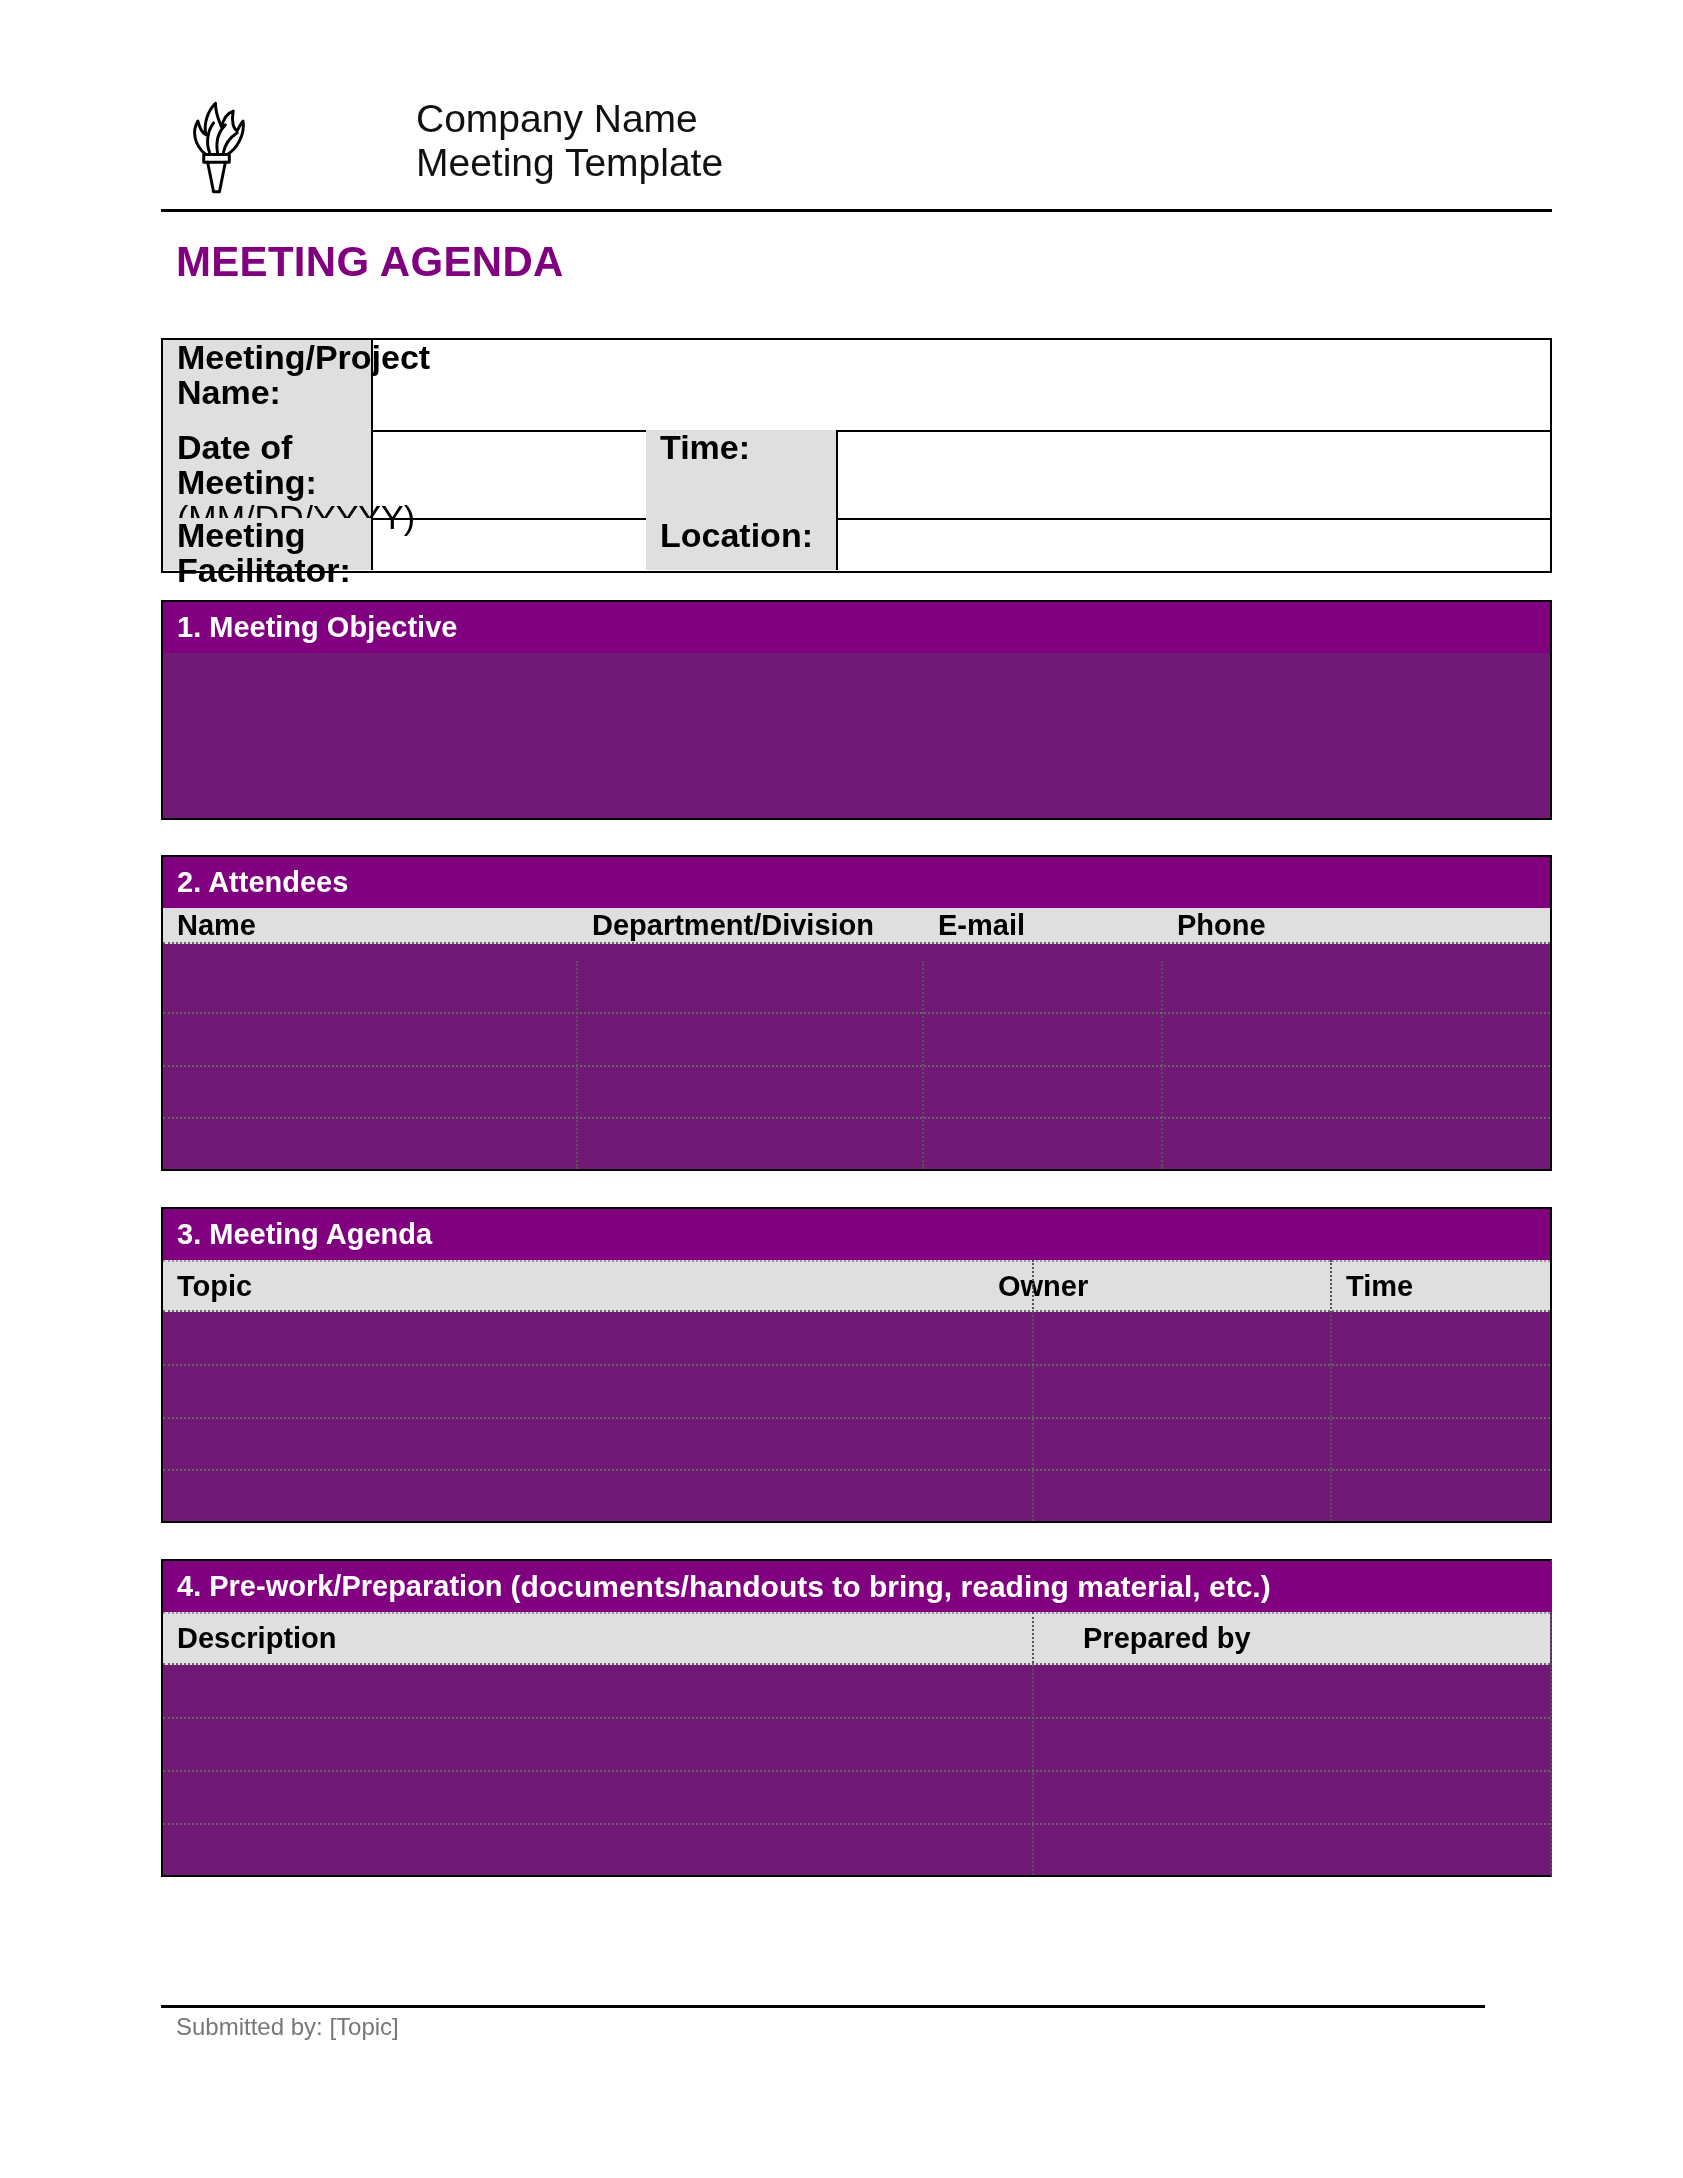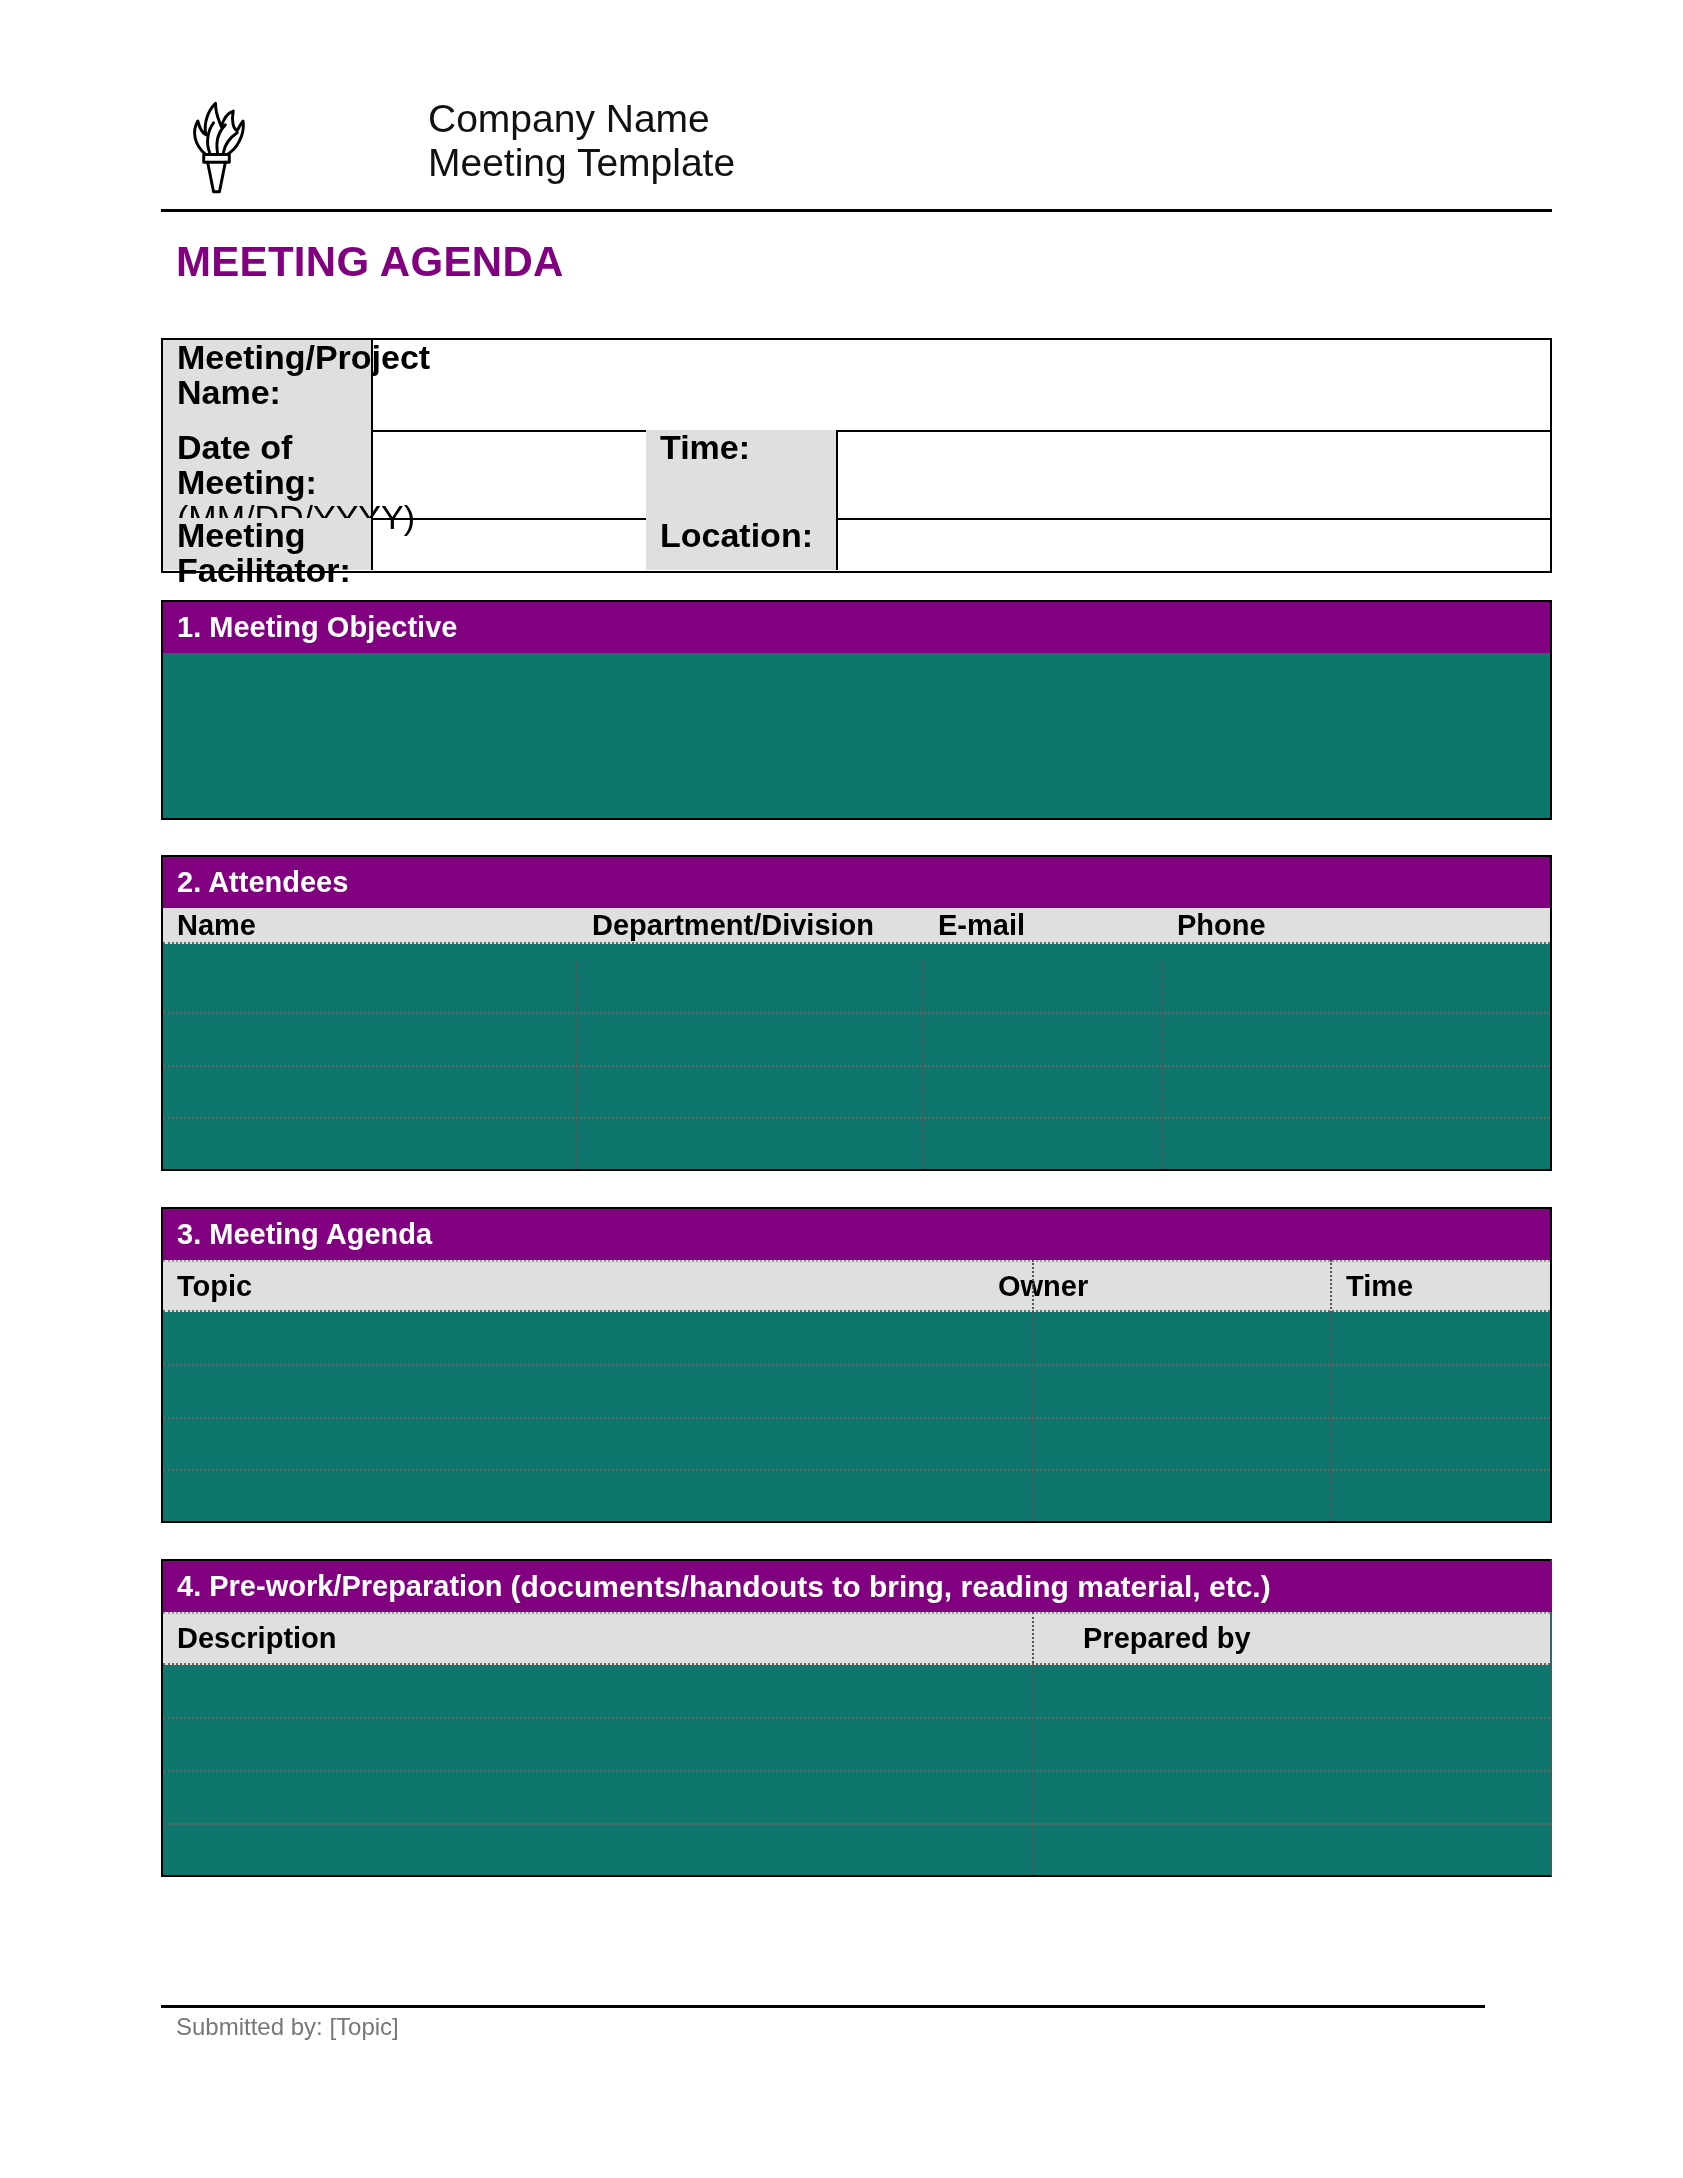--- a/index.html
+++ b/index.html
@@ -1,30 +1,30 @@
 <!DOCTYPE html>
 <html><head>
 <meta charset="utf-8">
 <style>
   html, body { margin:0; padding:0; background:#ffffff; }
   body { width:1683px; height:2178px; position:relative; font-family:"Liberation Sans", sans-serif; color:#000; overflow:hidden; }
   .abs { position:absolute; }
   .logo { left:186px; top:101px; width:61px; height:95px; }
-  .company { left:428px; top:97px; font-size:39px; line-height:44px; color:#111; }
+  .company { left:416px; top:97px; font-size:39px; line-height:44px; color:#111; }
   .hrule { position:absolute; background:#000; }
   .title { left:176px; top:238px; font-size:42px; font-weight:bold; color:#800080; letter-spacing:0.3px; }
 
   
   .info { position:absolute; left:161px; top:338px; width:1391px; height:235px; border:2px solid #000; box-sizing:border-box; }
   .cell { position:absolute; box-sizing:border-box; padding:0 14px; font-size:34px; font-weight:bold; line-height:35px; }
   .gray { background:#dfdfdf; }
   .cell .sub { font-weight:normal; }
 
   
-  .section { position:absolute; left:161px; width:1391px; border:2px solid #000; box-sizing:border-box; background:#0f766e; }
+  .section { position:absolute; left:161px; width:1391px; border:2px solid #000; box-sizing:border-box; background:#701a75; }
   .sec-head { position:absolute; left:0; right:0; top:0; background:#800080; color:#fff; font-weight:bold; font-size:29px; padding:0 14px; box-sizing:border-box; display:flex; align-items:center; }
   .sec-head .note { font-size:30px; margin-left:8px; }
   .col-head { position:absolute; left:0; right:0; background:#dfdfdf; border-top:2px dotted #9a9a9a; border-bottom:2px dotted #666; box-sizing:border-box; }
   .col-label { position:absolute; top:0; height:100%; display:flex; align-items:center; padding-left:14px; box-sizing:border-box; font-weight:bold; font-size:29px; }
   .vline { position:absolute; border-left:2px dotted #555; }
   .hline { position:absolute; left:0; right:0; border-top:2px dotted #666; }
   .fill-cell { position:absolute; box-sizing:border-box; }
   .footer-text { left:176px; top:2013px; font-size:24px; color:#777; }
 </style>
 </head>

